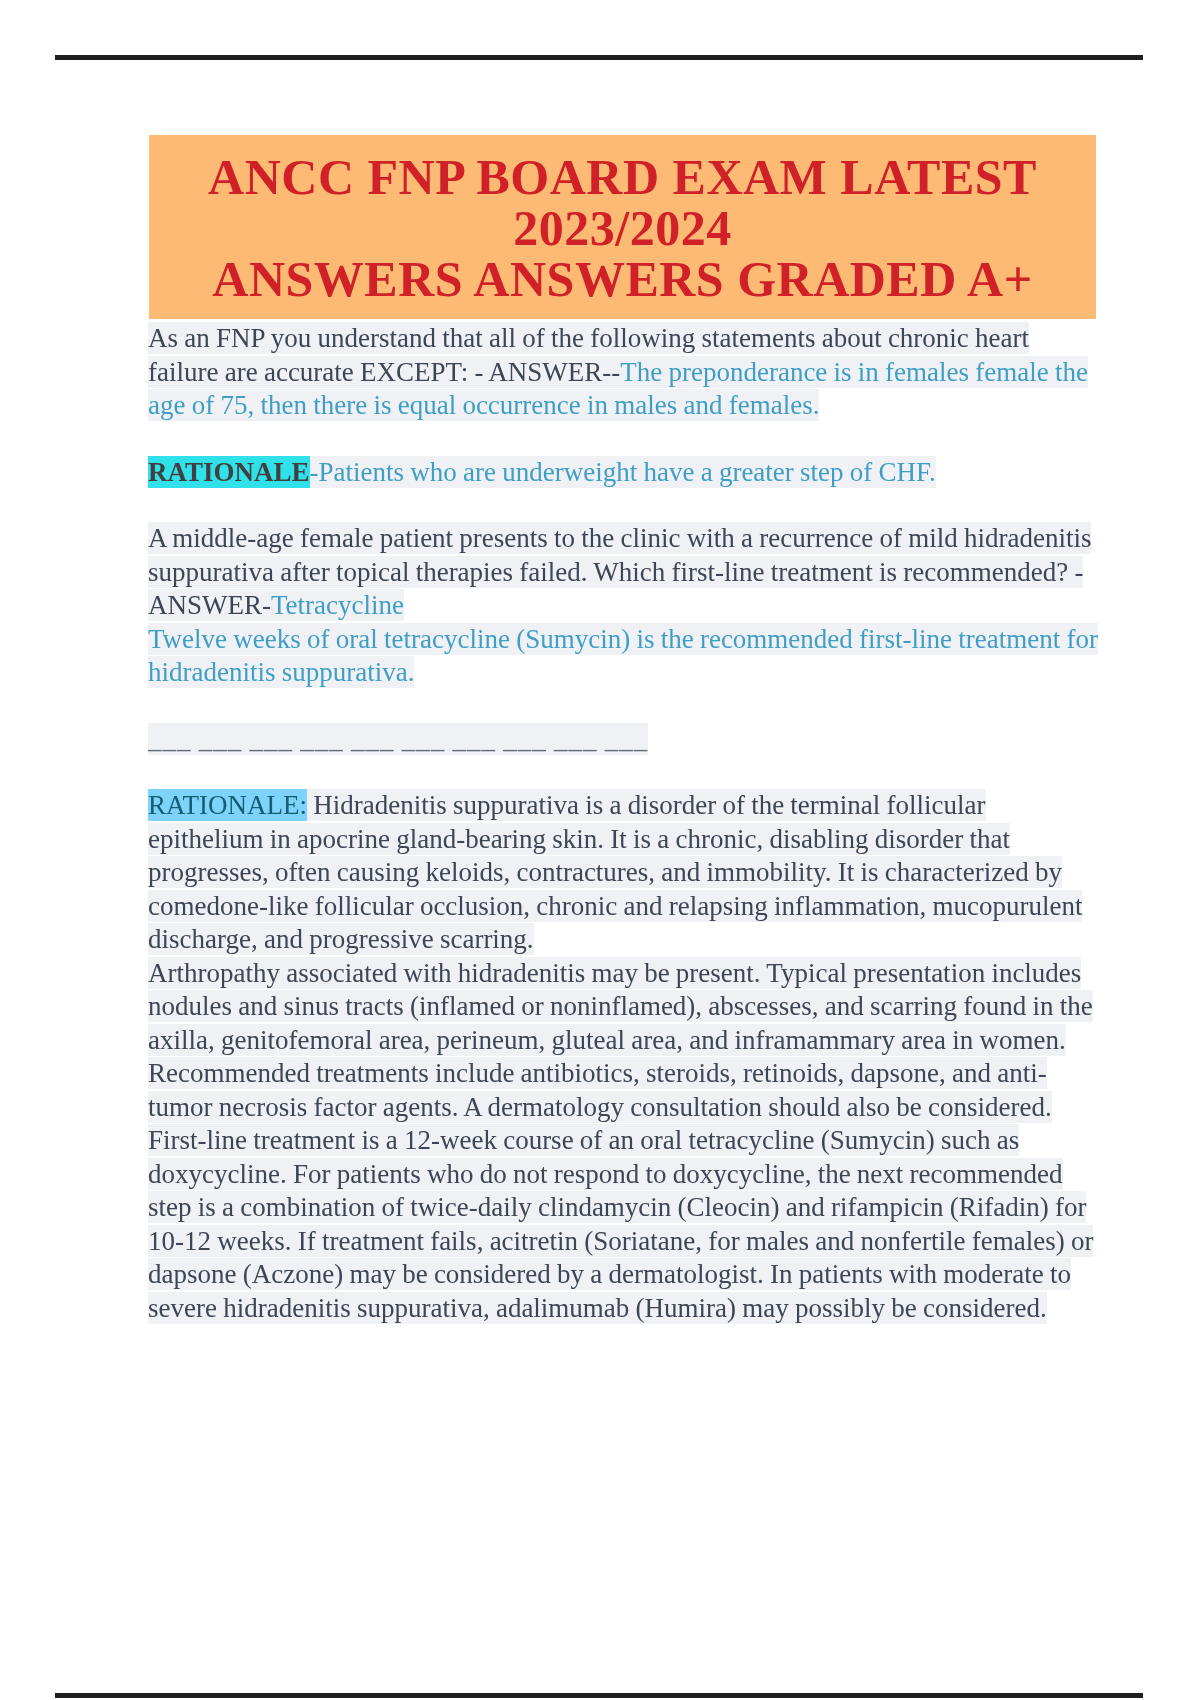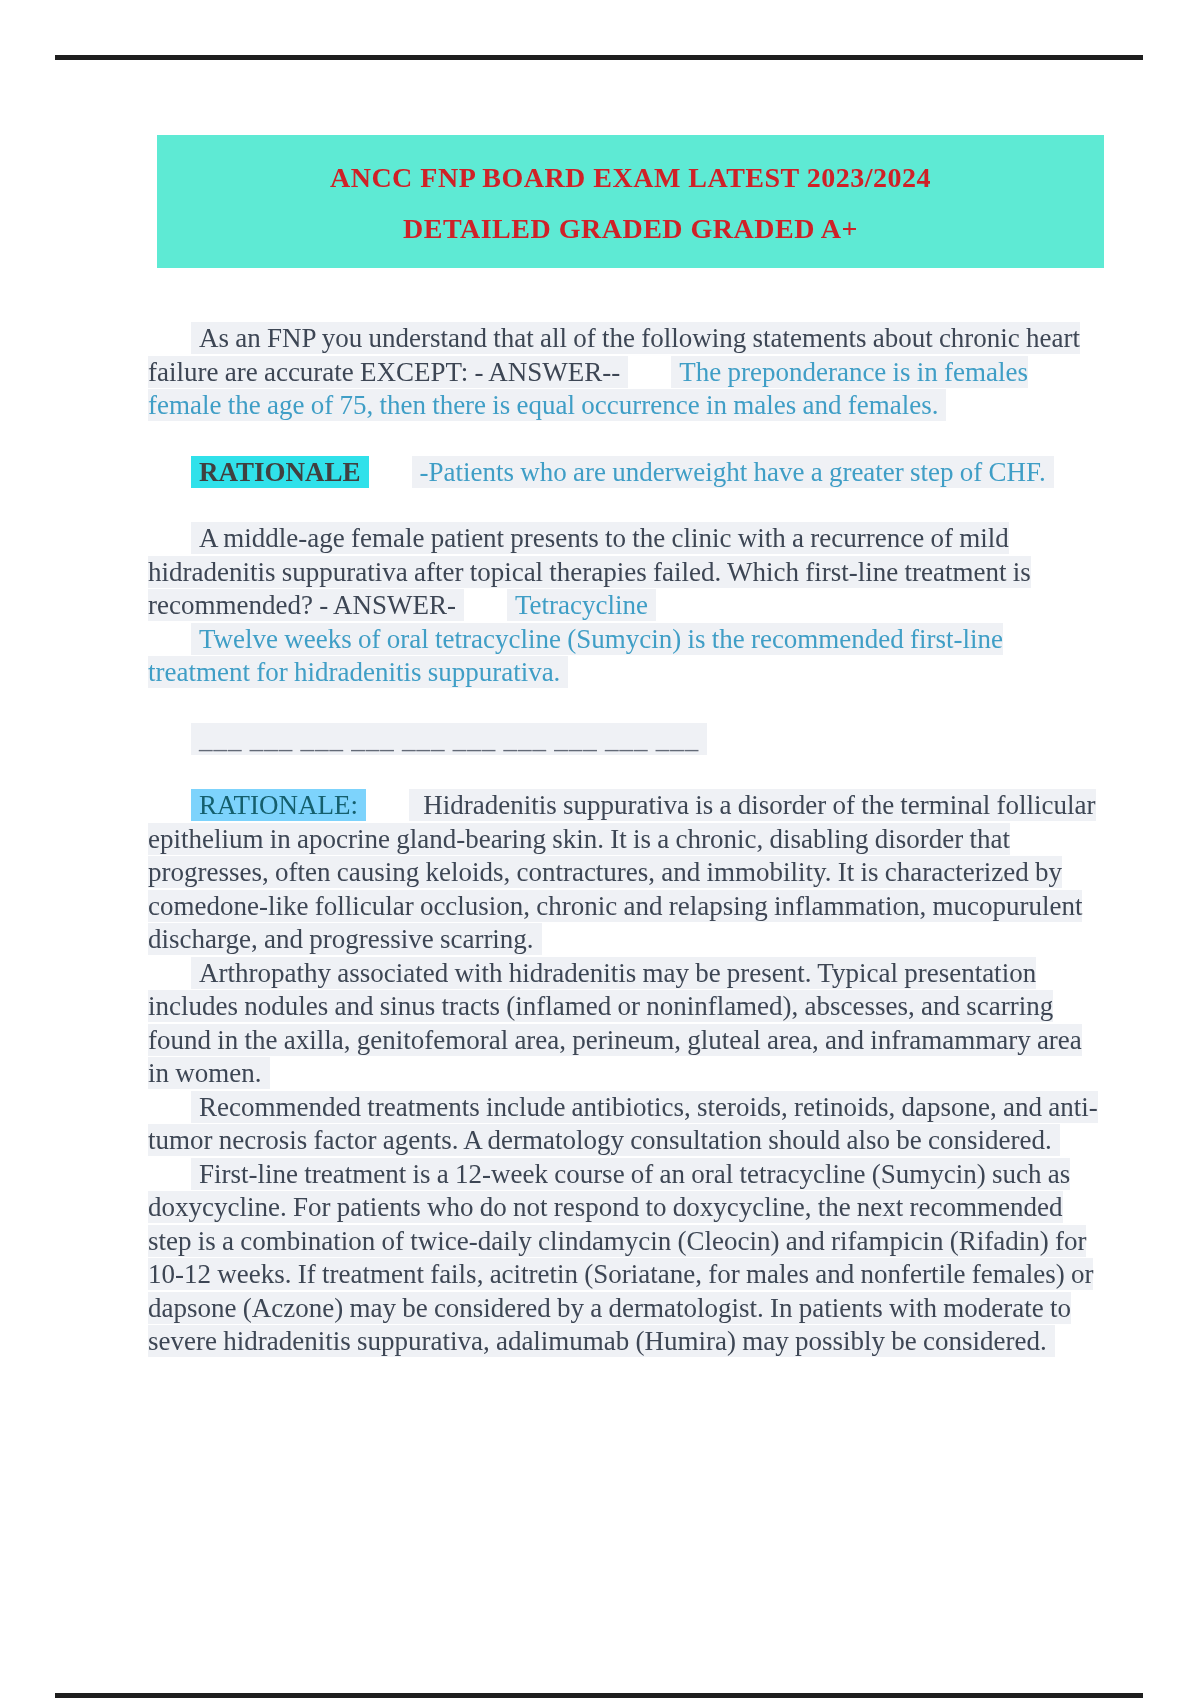--- a/index.html
+++ b/index.html
@@ -20,63 +20,63 @@
     left: 55px;
     width: 1088px;
     height: 5px;
     background: #1e1e1e;
   }
   .rule-top { top: 55px; }
   .rule-bottom { top: 1693px; }
 
   .title-block {
     position: absolute;
-    left: 157px;
+    left: 149px;
     top: 135px;
     width: 947px;
     box-sizing: border-box;
-    background: #5eead4;
+    background: #fdba74;
     color: #cf2127;
     font-weight: 700;
-    font-size: 28px;
+    font-size: 50px;
     line-height: 51px;
     text-align: center;
     padding: 17px 8px 14px 8px;
     letter-spacing: 0.5px;
   }
 
   .content {
     position: absolute;
     left: 148px;
     top: 322px;
     width: 952px;
     font-size: 27px;
     line-height: 33.5px;
     word-spacing: -0.5px;
   }
   .block { margin: 0 0 33px 0; }
   .block:last-child { margin-bottom: 0; }
 
-  .seg { padding: 1px 8px; margin-left: 43px; }
+  .seg { padding: 1px 0; }
   .seg.dark    { color: #3d4654; background: #eff1f5; }
   .seg.teal    { color: #3f9ec6; background: #eff1f5; }
   .seg.hl-dark { color: #404040; background: #30e1ea; font-weight: 700; }
   .seg.hl-teal { color: #145f6d; background: #7dd3fc; font-weight: 400; }
   .seg.divider { color: #636a77; background: #eff1f5; letter-spacing: 1px; text-align: right; }
 </style>
 </head>
 <body>
 
 <div class="page">
 
   <div class="rule rule-top"></div>
 
   <div class="title-block">
     <div>ANCC FNP BOARD EXAM LATEST 2023/2024</div>
-    <div>DETAILED GRADED GRADED A+</div>
+    <div>ANSWERS ANSWERS GRADED A+</div>
   </div>
 
   <div class="content">
       <div class="block question-answer"><span class="seg dark">As an FNP you understand that all of the following statements about chronic heart failure are accurate EXCEPT: - ANSWER--</span><span class="seg teal">The preponderance is in females female the age of 75, then there is equal occurrence in males and females.</span></div>
       <div class="block rationale-line"><span class="seg hl-dark">RATIONALE</span><span class="seg teal">-Patients who are underweight have a greater step of CHF.</span></div>
       <div class="block question-answer"><span class="seg dark">A middle-age female patient presents to the clinic with a recurrence of mild hidradenitis suppurativa after topical therapies failed. Which first-line treatment is recommended? - ANSWER-</span><span class="seg teal">Tetracycline</span><br><span class="seg teal">Twelve weeks of oral tetracycline (Sumycin) is the recommended first-line treatment for hidradenitis suppurativa.</span></div>
       <div class="block divider"><span class="seg divider">___ ___ ___ ___ ___ ___ ___ ___ ___ ___</span></div>
       <div class="block rationale-paragraph"><span class="seg hl-teal">RATIONALE:</span><span class="seg dark"> Hidradenitis suppurativa is a disorder of the terminal follicular epithelium in apocrine gland-bearing skin. It is a chronic, disabling disorder that progresses, often causing keloids, contractures, and immobility. It is characterized by comedone-like follicular occlusion, chronic and relapsing inflammation, mucopurulent discharge, and progressive scarring.</span><br><span class="seg dark">Arthropathy associated with hidradenitis may be present. Typical presentation includes nodules and sinus tracts (inflamed or noninflamed), abscesses, and scarring found in the axilla, genitofemoral area, perineum, gluteal area, and inframammary area in women.</span><br><span class="seg dark">Recommended treatments include antibiotics, steroids, retinoids, dapsone, and anti-tumor necrosis factor agents. A dermatology consultation should also be considered.</span><br><span class="seg dark">First-line treatment is a 12-week course of an oral tetracycline (Sumycin) such as doxycycline. For patients who do not respond to doxycycline, the next recommended step is a combination of twice-daily clindamycin (Cleocin) and rifampicin (Rifadin) for 10-12 weeks. If treatment fails, acitretin (Soriatane, for males and nonfertile females) or dapsone (Aczone) may be considered by a dermatologist. In patients with moderate to severe hidradenitis suppurativa, adalimumab (Humira) may possibly be considered.</span></div>
     </div>
 

